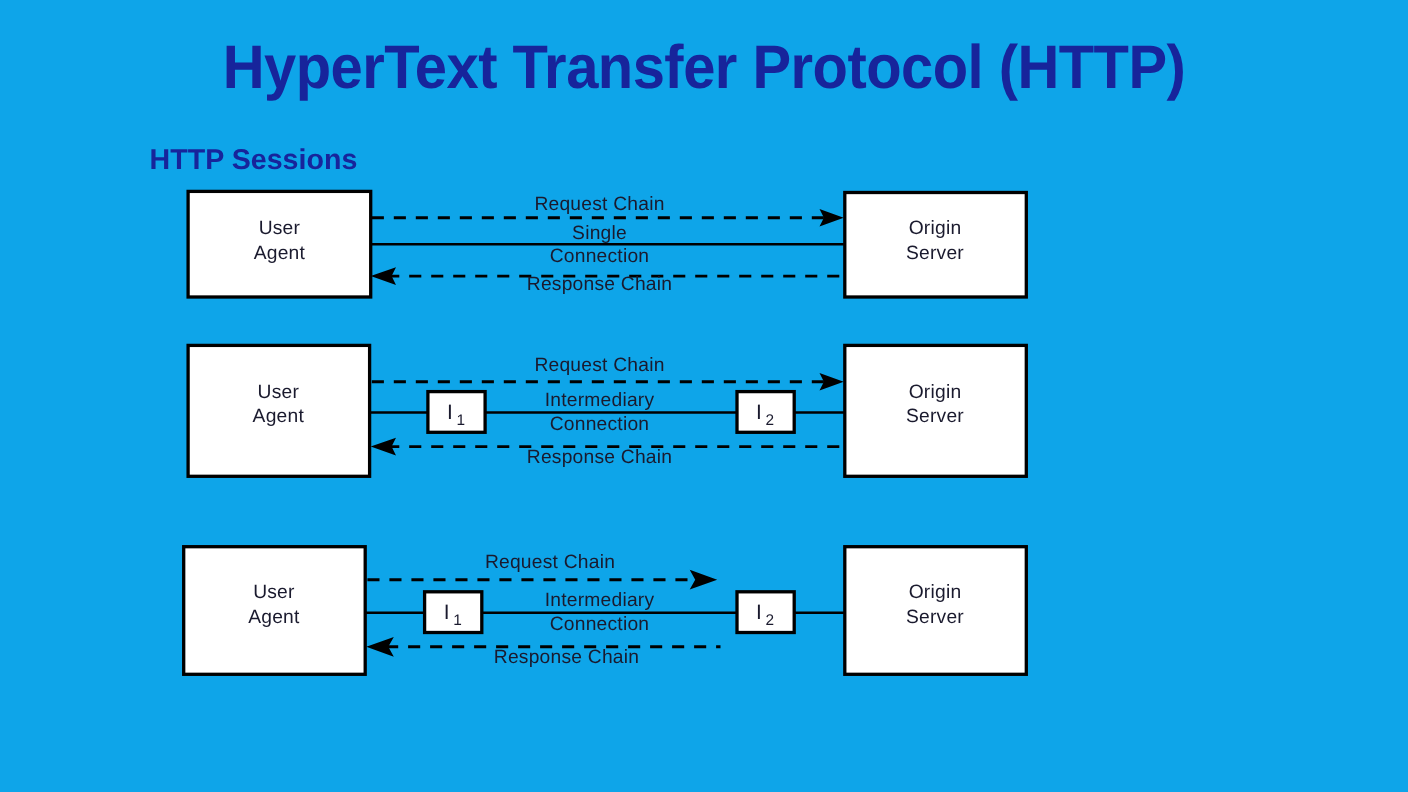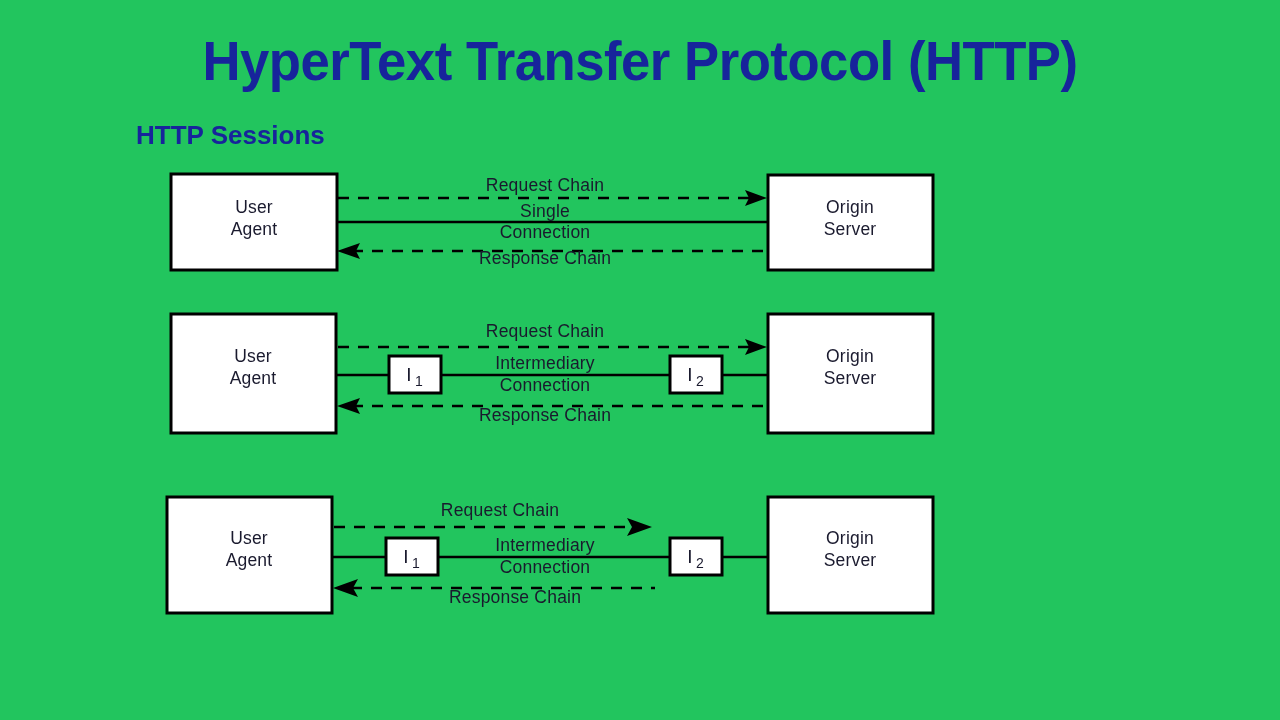--- a/index.html
+++ b/index.html
@@ -11,21 +11,21 @@
     width: 1280px;
     height: 720px;
     position: relative;
     overflow: hidden;
     font-family: "Liberation Sans", sans-serif;
   }
 
   #slide {
     position: absolute;
     inset: 0;
-    background: #22c55e;
+    background: #0ea5e9;
   }
 
   
   #title {
     position: absolute;
     left: 0;
     top: 28px;
     width: 1280px;
     text-align: center;
     font-family: "Liberation Sans", sans-serif;
@@ -33,21 +33,21 @@
     font-weight: bold;
     color: #17249b;
     letter-spacing: -0.5px;
     transform: scaleX(0.94);
     white-space: nowrap;
   }
 
   #subtitle {
     position: absolute;
     left: 136px;
-    top: 120px;
+    top: 130px;
     font-size: 26px;
     font-weight: bold;
     color: #17249b;
     white-space: nowrap;
   }
 
   
   .diagram {
     position: absolute;
   }

